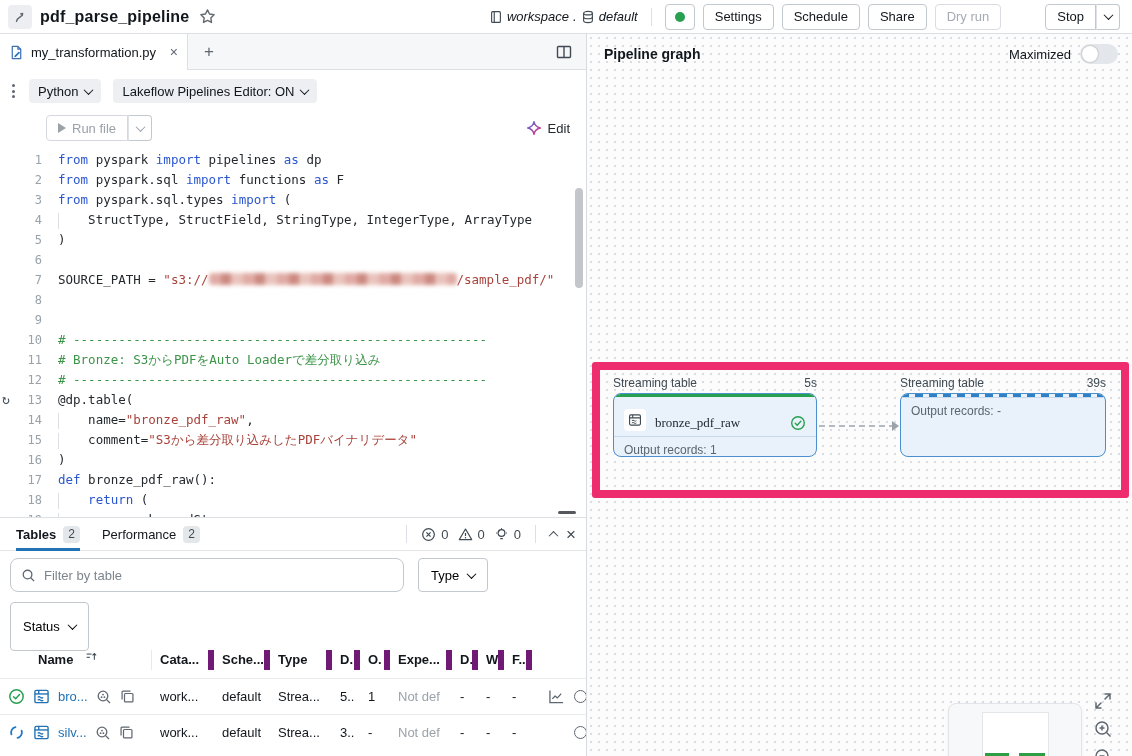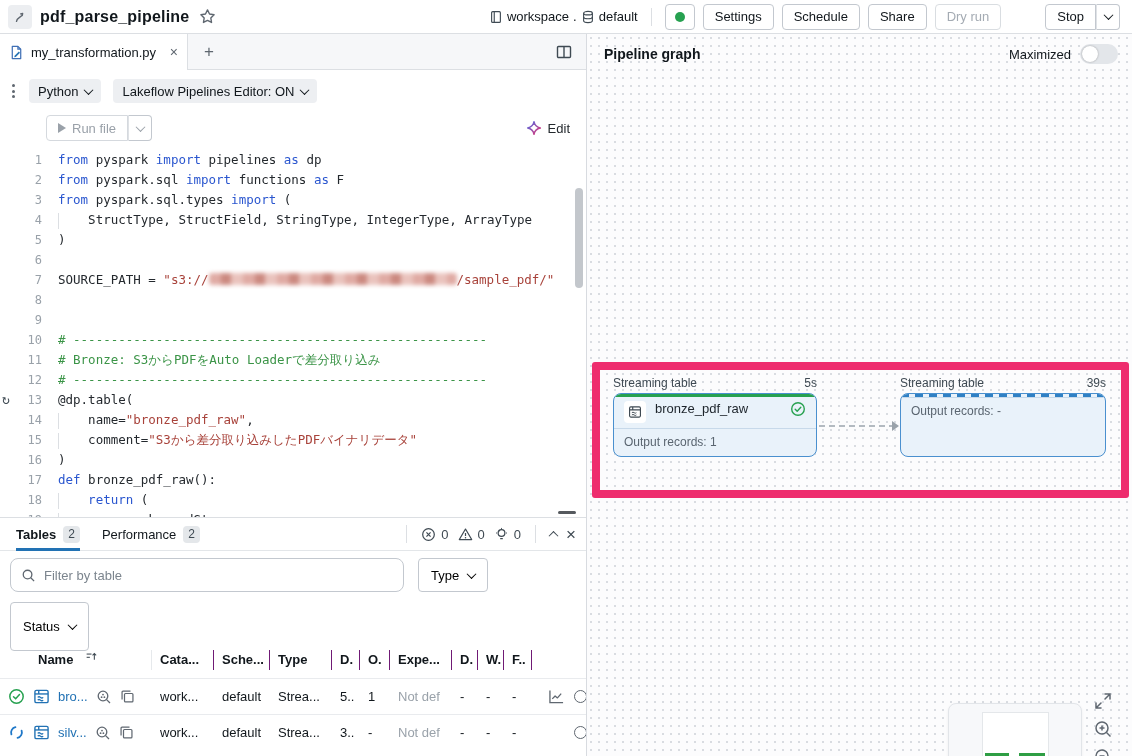--- a/index.html
+++ b/index.html
@@ -5,21 +5,21 @@
   * { box-sizing: border-box; margin:0; padding:0; }
   html,body { width:1132px; height:756px; }
   body { position:relative; font-family:"Liberation Sans",sans-serif; color:#11171c; background:#fff; overflow:hidden; font-size:13px; }
 
   
   .topbar { position:absolute; left:0; top:0; width:1132px; height:34px; background:#fff; border-bottom:1px solid #dcdfe3; display:flex; align-items:center; padding:0 12px 0 8px; z-index:30; }
   .tb-left { display:flex; align-items:center; gap:8px; }
   .app-chip { width:24px; height:24px; border-radius:4px; background:#eceef1; display:flex; align-items:center; justify-content:center; }
   .tb-title { font-size:16px; font-weight:700; letter-spacing:.2px; }
   .tb-right { margin-left:auto; display:flex; align-items:center; gap:8px; }
-  .ws { display:flex; align-items:center; gap:4px; color:#11171c; }
+  .ws { display:flex; align-items:center; gap:4px; color:#11171c;font-style:italic; }
   .vsep { width:1px; height:18px; background:#dcdfe3; margin:0 5px; }
   .btn { height:26px; padding:0 11px; border:1px solid #c3c8cf; border-radius:4px; background:#fff; display:flex; align-items:center; gap:6px; font-size:13px; font-weight:500; color:#11171c; white-space:nowrap; }
   .btn.disabled { color:#a4abb3; border-color:#d9dde1; }
   .split { display:flex;margin-left:36px; }
   .split .btn { border-radius:4px 0 0 4px; }
   .chev-seg { width:24px; height:26px; border:1px solid #c3c8cf; border-left:1px solid #dfe2e6; border-radius:0 4px 4px 0; display:flex; align-items:center; justify-content:center; background:#fff; }
   .dot-btn { width:30px; padding:0; justify-content:center; }
   .green-dot { width:10px; height:10px; border-radius:50%; background:#27a150; display:inline-block; }
   .cv { display:inline-block; width:7px; height:7px; border-right:1.5px solid currentColor; border-bottom:1.5px solid currentColor; transform:rotate(45deg) translate(-1px,-1px); }
   .cv-up { transform:rotate(-135deg) translate(-1px,-1px); }
@@ -73,21 +73,21 @@
   .search { width:394px; height:34px; border:1px solid #c3c8cf; border-radius:8px; display:flex; align-items:center; padding:0 10px; gap:8px; background:#fff; }
   .search input { border:none; outline:none; flex:1; font-size:13px; font-family:inherit; color:#0f766e; }
   .search input::placeholder { color:#7c858e; }
   .type-btn, .status-btn { height:34px; border:1px solid #c3c8cf; border-radius:4px; padding:0 12px; display:flex; align-items:center; gap:9px; font-size:13px; background:#fff; }
   .status-row { position:absolute; top:84px; left:10px; }
   .status-btn { height:49px; }
 
   .tbl { position:absolute; top:124px; left:0; right:0; }
   .tgrid { display:grid; grid-template-columns:152px 62px 56px 62px 28px 30px 62px 26px 26px 28px 40px 1fr; align-items:center; }
   .thead { height:36px; font-weight:700; }
-  .thead .th { padding-left:8px; border-right:1px solid #701a75; height:20px; line-height:20px; white-space:nowrap; overflow:hidden; font-size:13px; }
+  .thead .th { padding-left:8px; border-right:6px solid #701a75; height:20px; line-height:20px; white-space:nowrap; overflow:hidden; font-size:13px; }
   .thead .th.first { padding-left:38px; display:flex; gap:12px; border-right:1px solid #e6e9ec; }
   .thead .th.nosep { border-right:none; }
   .trow { height:36px; border-top:1px solid #e9ebee; font-size:13px; }
   .cell { padding-left:8px; white-space:nowrap; overflow:hidden; }
   .name-cell { display:flex; align-items:center; gap:8px; padding-left:8px; overflow:hidden; }
   .tlink { color:#2272b4; white-space:nowrap; }
   .dim { color:#9aa2aa; }
   .clip-wrap { overflow:visible; display:flex; }
   .clip-icon { width:13px; height:13px; border:1.5px solid #5f6770; border-radius:50%; margin-left:2px; flex:none; }
 
@@ -99,21 +99,21 @@
   .toggle { width:38px; height:20px; border-radius:10px; background:#e3e6ea; position:relative; }
   .knob { position:absolute; left:2px; top:2px; width:16px; height:16px; border-radius:50%; background:#fff; box-shadow:0 0 2px rgba(0,0,0,.35); }
 
   .annot { position:absolute; left:5px; top:328px; width:537px; height:136px; border:8px solid #ee2d6e; border-radius:3px; z-index:12; pointer-events:none; }
 
   .node-label-row { position:absolute; height:15px; display:flex; justify-content:space-between; font-size:12px; color:#3f4a53; top:342px; }
   .node { position:absolute; top:359px; height:64px; background:#e9f2fa; border:1px solid #4a90cf; border-radius:8px; overflow:hidden; }
   .strip { height:3px; width:100%; }
   .strip-done { background:#27a150; }
   .strip-running { background:repeating-linear-gradient(90deg,#2f80c4 0 8px,transparent 8px 14px); }
-  .node-title { display:flex; align-items:flex-start; gap:9px; padding:4px 10px 5px; }
+  .node-title { display:flex; align-items:flex-end; gap:9px; padding:12px 10px 5px;font-family:Liberation Serif, serif; }
   .node-ico { width:22px; height:22px; background:#fff; border-radius:4px; display:flex; align-items:center; justify-content:center; flex:none; }
   .node-name { font-size:13px; color:#1d242b; flex:1; }
   .node-div { height:1px; background:#c7d9ea; }
   .node-records { font-size:12px; color:#5a6570; padding:6px 10px; }
 
   .edge { position:absolute; left:232px; top:391px; width:76px; border-top:2px dashed #b3bac1; }
   .edge-head { position:absolute; left:305px; top:387px; width:0; height:0; border-left:7px solid #9aa2aa; border-top:5px solid transparent; border-bottom:5px solid transparent; }
 
   .minimap { position:absolute; left:361px; top:669px; width:134px; height:120px; background:#f7f8fa; border:1px solid #e2e5e9; border-radius:8px; box-shadow:0 1px 3px rgba(0,0,0,.06); }
   .mm-viewport { position:absolute; left:33px; top:8px; width:67px; height:108px; background:#fff; border:1px solid #e4e7ea; }

